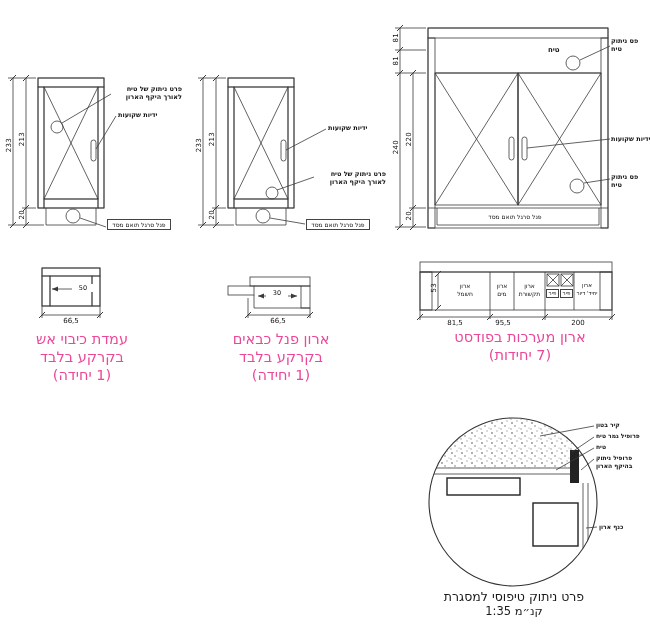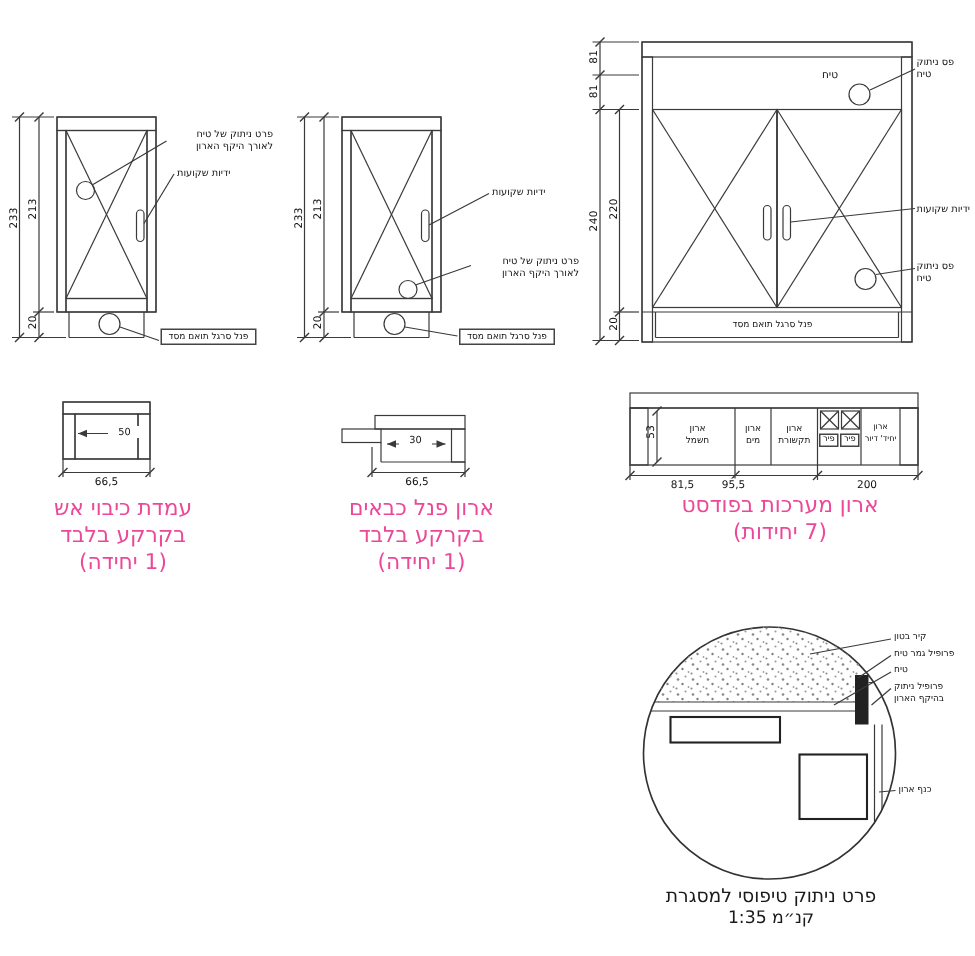--- a/index.html
+++ b/index.html
@@ -3,21 +3,21 @@
 <meta charset="utf-8">
 <style>
   * { margin:0; padding:0; box-sizing:border-box; }
   body { font-family:"DejaVu Sans", sans-serif; background:#fff; }
   #canvas { position:relative; width:650px; height:637px; background:#fff; overflow:hidden; }
   svg { position:absolute; left:0; top:0; }
   .ln { stroke:#3a3a3a; stroke-width:0.8; fill:none; }
   .heavy { stroke:#222; stroke-width:1.4; fill:none; }
   .tick { stroke:#3a3a3a; stroke-width:1; }
   .arrow { fill:#3a3a3a; }
-  .ann { position:absolute; font-size:6.5px; color:#111; direction:rtl; white-space:nowrap; line-height:8px; }
+  .ann { position:absolute; font-size:6.5px; color:#111; direction:rtl; white-space:nowrap; line-height:8px;font-weight:bold; }
   .ann2 { position:absolute; font-size:6px; color:#111; direction:rtl; white-space:nowrap; line-height:7.5px; text-align:center; }
   .boxlbl { position:absolute; border:1px solid #444; background:#fff; font-size:6px; text-align:center; direction:rtl; padding:1px 2px; white-space:nowrap; color:#111; line-height:7px; }
   .vdim { position:absolute; writing-mode:vertical-rl; transform:rotate(180deg); font-size:7px; color:#111; letter-spacing:0.3px; }
   .hdim { position:absolute; font-size:7px; color:#111; text-align:center; background:#fff; line-height:8px; }
   .hdim.small { font-size:6.5px; }
   .caption { position:absolute; color:#ec4899; font-size:14.5px; text-align:center; direction:rtl; }
   .caption div { line-height:18px; }
   .detcap { position:absolute; color:#1a1a1a; font-size:12.5px; text-align:center; direction:rtl; }
   .detcap div { line-height:15px; }
   .pirbox { position:absolute; border:1px solid #444; background:#fff; font-size:5.5px; color:#111; text-align:center; direction:rtl; line-height:7px; width:13px; }
@@ -295,21 +295,21 @@
   <div>ארון</div>
   <div>תקשורת</div>
 </div>
 <div class="pirbox" style="left:546px; top:289px;">פיר</div>
 <div class="pirbox" style="left:560px; top:289px;">פיר</div>
 <div class="ann2" style="left:574px; top:282px; width:26px; font-size:5.5px;">
   <div>ארון</div>
   <div>יחיד' דיור</div>
 </div>
 <div class="hdim" style="left:440px; top:319px; width:30px;">81,5</div>
-<div class="hdim" style="left:474px; top:319px; width:30px;">95,5</div>
+<div class="hdim" style="left:488px; top:319px; width:30px;">95,5</div>
 <div class="hdim" style="left:563px; top:319px; width:30px;">200</div>
 <div class="caption" style="left:425px; top:328px; width:190px;">
   <div>ארון מערכות בפודסט</div>
   <div>(7 יחידות)</div>
 </div>
 
 <div class="ann" style="left:596px; top:421px; font-size:6px; text-align:left;">קיר בטון</div>
 <div class="ann" style="left:596px; top:432px; font-size:6px; text-align:left;">פרופיל גמר טיח</div>
 <div class="ann" style="left:596px; top:443px; font-size:6px; text-align:left;">טיח</div>
 <div class="ann" style="left:596px; top:454px; font-size:6px; text-align:left;">

